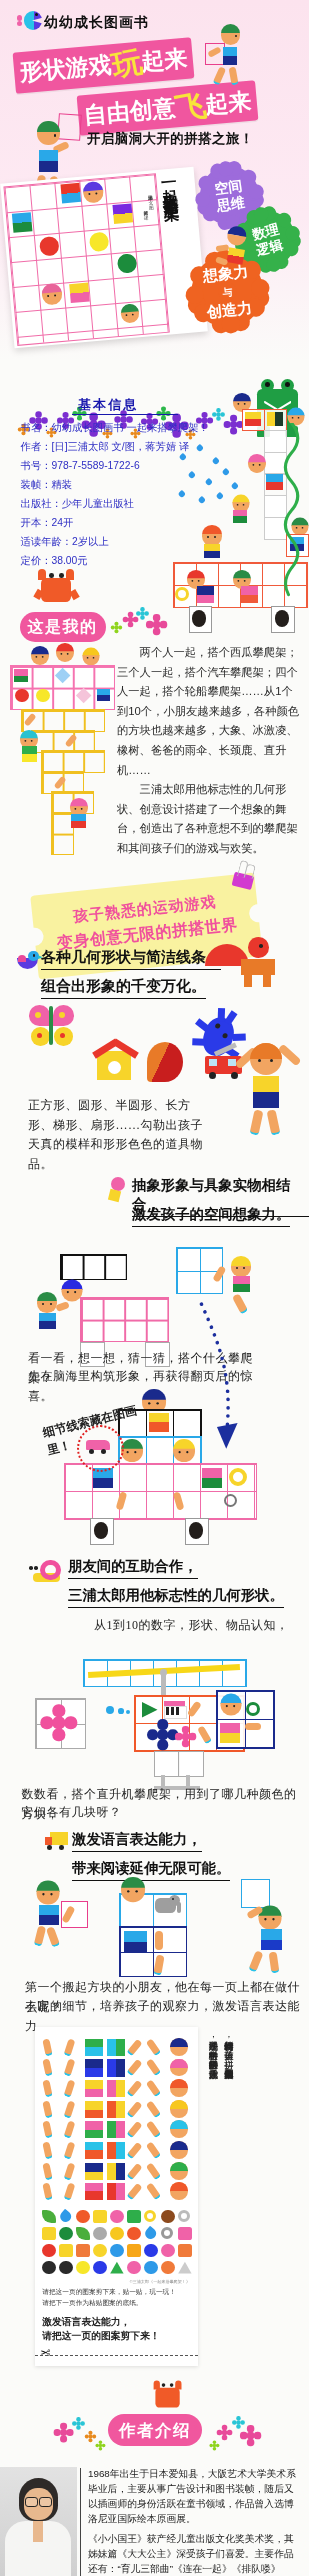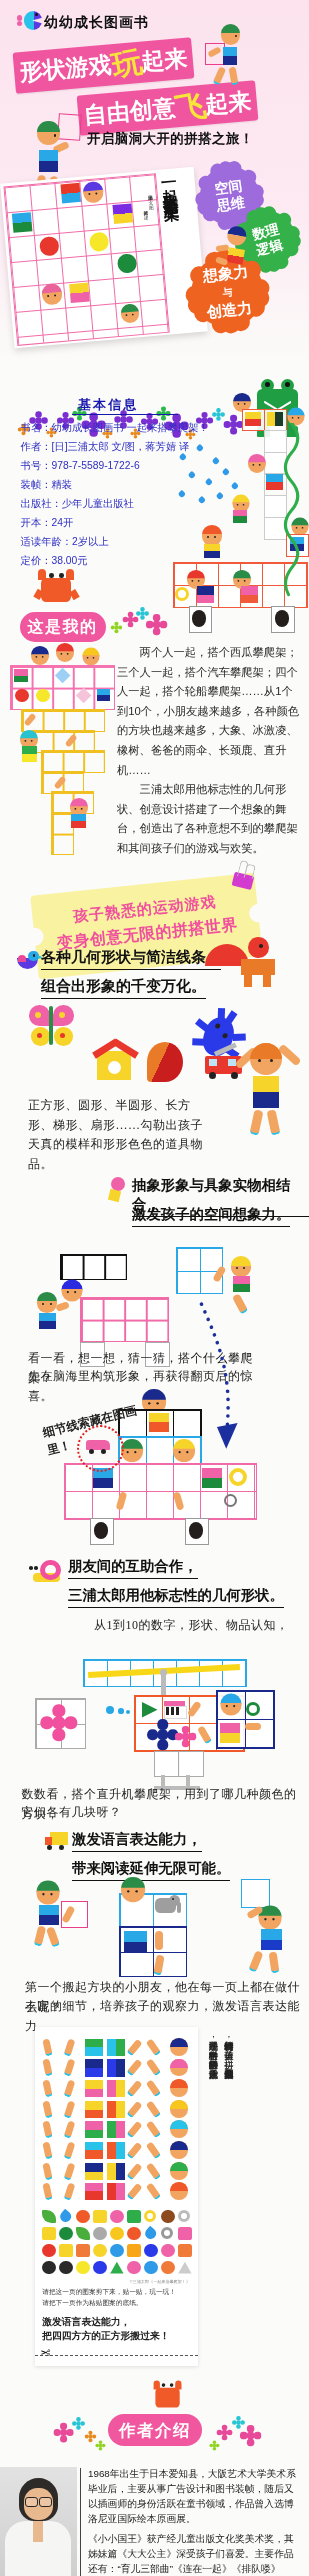--- a/index.html
+++ b/index.html
@@ -773,21 +773,21 @@
         <div class="cicon tri" style="left: 68px; top: 51px; background: rgb(46, 174, 74);"></div>
         <div class="cicon round" style="left: 85px; top: 51px; background: rgb(240, 98, 168);"></div>
         <div class="cicon round" style="left: 102px; top: 51px; background: rgb(46, 154, 232);"></div>
         <div class="cicon round" style="left: 119px; top: 51px; background: rgb(240, 122, 58);"></div>
         <div class="cicon tri" style="left: 136px; top: 51px; background: rgb(204, 204, 204);"></div>
       </div>
     <p class="txt" style="left:0;top:252px;width:155px;text-align:right;font-size:4.1px;color:#888">©三浦太郎《一起来搭攀爬架！》</p>
     <p class="txt serif" style="left:7.2px;top:261px;font-size:6.7px;color:#333">请把这一页的图案剪下来，贴一贴，玩一玩！</p>
     <p class="txt serif" style="left:7.2px;top:272px;font-size:6.7px;color:#333">请把下一页作为粘贴图案的底纸。</p>
     <p class="txt serif" style="left:7.2px;top:289px;font-size:9.8px;font-weight:bold;color:#222">激发语言表达能力，</p>
-    <p class="txt serif" style="left:7.2px;top:303px;font-size:9.8px;font-weight:bold;color:#222">把四四方方的正方形搬过来！</p>
+    <p class="txt serif" style="left:7.2px;top:303px;font-size:9.8px;font-weight:bold;color:#222">请把这一页的图案剪下来！</p>
     <div class="abs" style="left:0;top:328px;width:163px;border-top:1px dashed #555"></div>
     <div class="abs" style="left:5.2px;top:318px;font-size:12.4px;color:#111;transform:scaleX(-1)">✂</div>
   </div>
   <div class="abs vtxt serif" style="left:204px;top:2034px;height:368px;width:32px;font-size:9.3px;line-height:15.5px;color:#222">
     <span style="display:block">特别设计的操作材料，让孩子剪一剪、拼一拼，创造属于自己独一无二的攀爬架。</span>
     <span style="display:block">游戏易于迁移，生活中各种材料、各种形象的组合拼搭，让孩子乐趣无穷。</span>
   </div>
 
   <div class="abs" style="left:150px;top:2379px;width:36px;height:32px;transform:scale(.9)">
     <div class="abs" style="left:2.1px;top:0;width:7.2px;height:10.3px;background:#f05a28;border-radius:3.6px 3.6px 0 0"></div>

